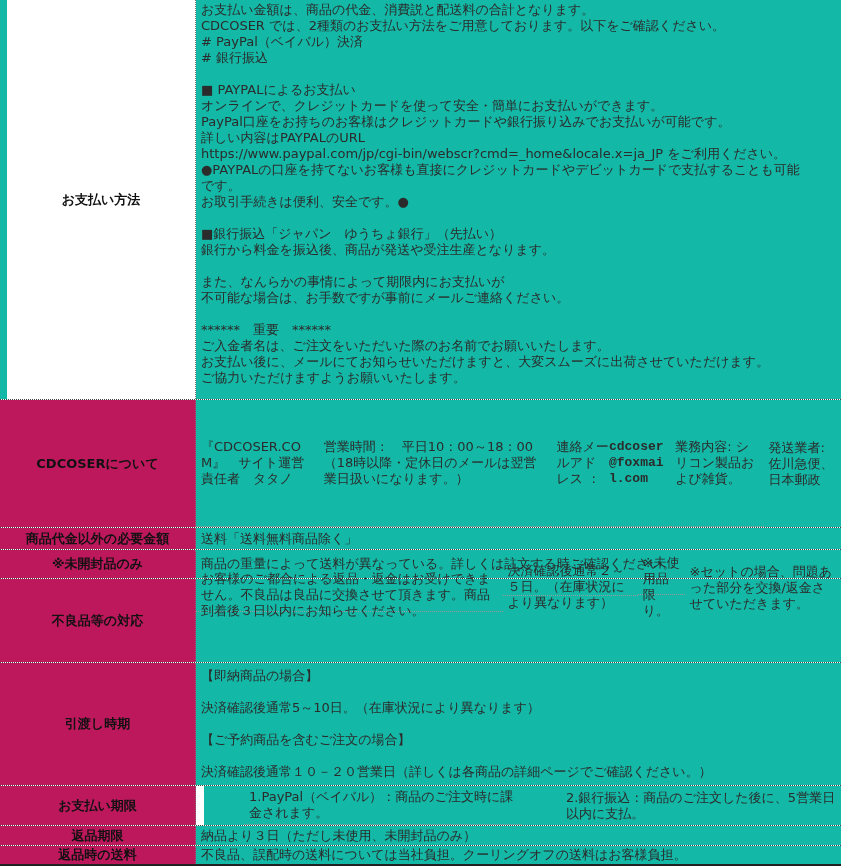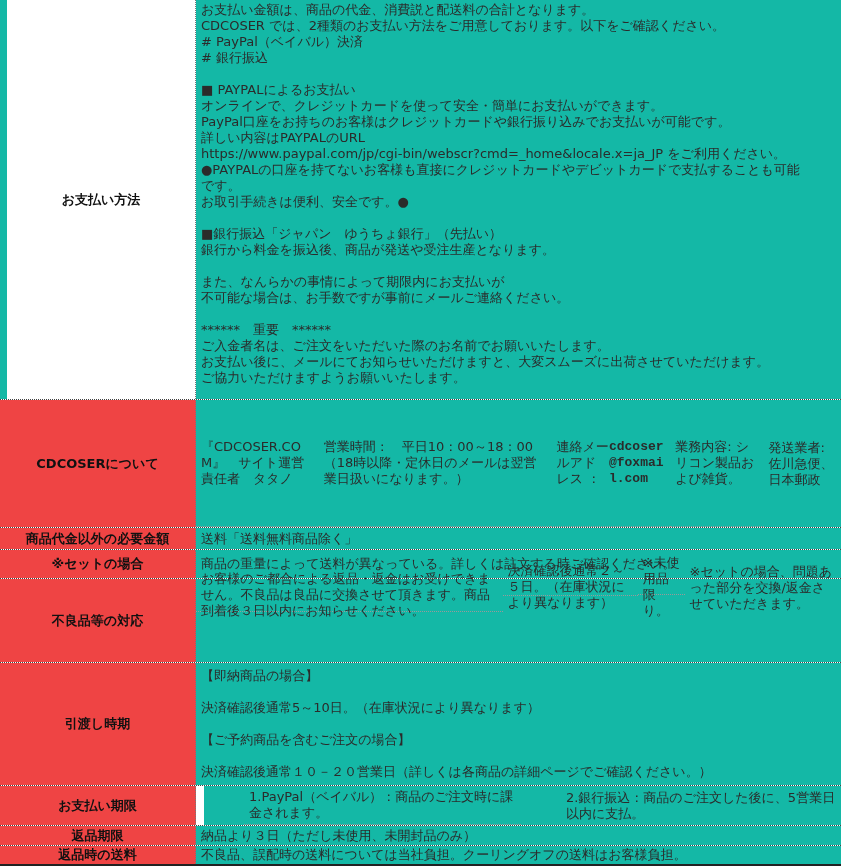--- a/index.html
+++ b/index.html
@@ -3,21 +3,21 @@
 <meta charset="utf-8">
 <style>
   html,body{margin:0;padding:0;background:#fff;}
   body{font-family:"DejaVu Sans","Liberation Sans",sans-serif;color:#333;}
   .page{width:841px;height:868px;background:#fff;overflow:hidden;}
   .tbl{width:841px;box-sizing:border-box;border-bottom:2px solid #222;}
   .row{display:flex;box-sizing:border-box;width:841px;border-top:1px dotted #444;}
   .row:first-child{border-top:none;}
   .label-cell{
     width:196px;flex:0 0 196px;box-sizing:border-box;
-    border-right:1px dotted #777;background:#ef4444;
+    border-right:1px dotted #777;background:#be185d;
     display:flex;align-items:center;justify-content:center;
     font-weight:bold;color:#111;font-size:13px;line-height:16px;text-align:center;
   }
   .row-payment .label-cell{background:#fff;border-left:7px solid #14b8a6;}
   .content-cell{flex:1 1 auto;box-sizing:border-box;background:#14b8a6;min-width:0;}
   .pre{white-space:pre-wrap;word-break:break-all;font-size:13px;line-height:16px;color:#2b2b2b;}
   .pad{padding:2px 4px 0 5px;}
   .subrows{display:flex;flex-direction:row;height:100%;}
   .subrow{
     box-sizing:border-box;border-bottom:1px dotted #999;
@@ -96,21 +96,21 @@
     </div>
 
     <div class="row row-extra-fee">
       <div class="label-cell">商品代金以外の必要金額</div>
       <div class="content-cell">
         <div class="single">送料「送料無料商品除く」</div>
       </div>
     </div>
 
     <div class="row row-shipping-note">
-      <div class="label-cell">※セットの場合</div>
+      <div class="label-cell">※未開封品のみ</div>
       <div class="content-cell">
         <div class="single">商品の重量によって送料が異なっている。詳しくは註文する時ご確認ください。</div>
       </div>
     </div>
 
     <div class="row row-defective">
       <div class="label-cell">不良品等の対応</div>
       <div class="content-cell">
         <div class="subrows">
           <div class="subrow sub-0">お客様のご都合による返品・返金はお受けできません。不良品は良品に交換させて頂きます。商品到着後３日以内にお知らせください。</div>

